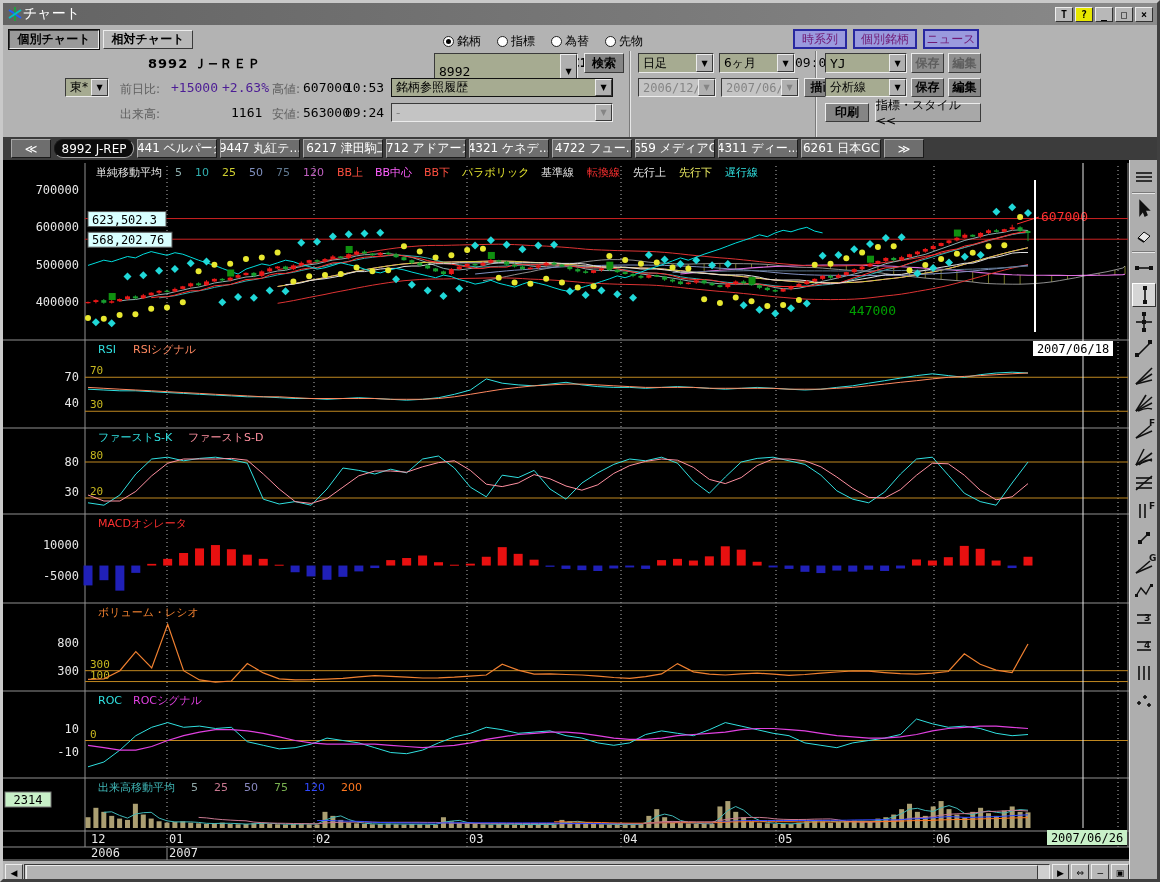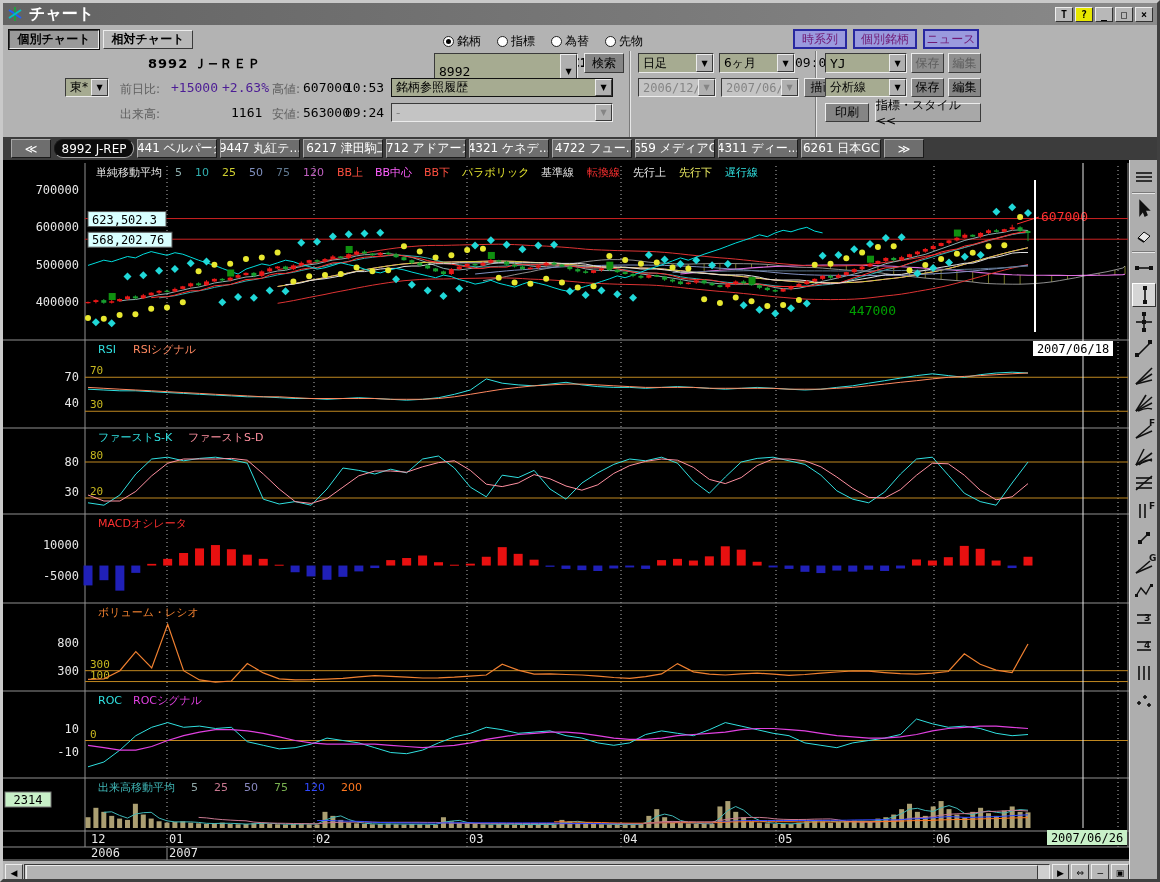--- a/index.html
+++ b/index.html
@@ -2,33 +2,33 @@
 <html><head>
 <meta charset="utf-8">
 <style>
   html,body{margin:0;padding:0;background:#555;}
   *{box-sizing:border-box;}
   .window{position:relative;width:1160px;height:882px;background:#b3b3b3;
     font-family:"DejaVu Sans",sans-serif;font-size:12px;color:#000;overflow:hidden;
     border-left:3px solid #c9c9c9;border-top:3px solid #c9c9c9;border-right:3px solid #404040;border-bottom:3px solid #404040;}
   .titlebar{position:absolute;left:0;top:0;width:1154px;height:22px;
     background:linear-gradient(90deg,#636363,#8a8a8a);display:flex;align-items:center;padding:0 4px;}
-  .titlebar .title{color:#fff;font-weight:bold;font-size:16px;margin-left:6px;flex:1;}
+  .titlebar .title{color:#fff;font-weight:normal;font-size:14px;margin-left:0;flex:1;}
   .tb-btn{width:18px;height:15px;background:#b8b8b8;border-top:1px solid #eee;border-left:1px solid #eee;
     border-right:1px solid #333;border-bottom:1px solid #333;font-size:10px;font-weight:bold;
     display:flex;align-items:center;justify-content:center;margin-left:2px;font-family:"DejaVu Sans Mono",monospace;}
   .tb-help{background:#e8e800;}
   .controls{position:absolute;left:0;top:22px;width:1154px;height:112px;background:#b3b3b3;}
   .raised{border-top:1px solid #ececec;border-left:1px solid #ececec;border-right:1px solid #3a3a3a;border-bottom:1px solid #3a3a3a;}
   .sunken{border-top:1px solid #3a3a3a;border-left:1px solid #3a3a3a;border-right:1px solid #ececec;border-bottom:1px solid #ececec;}
   .abs{position:absolute;}
   .btn{display:flex;align-items:center;justify-content:center;cursor:default;font-size:12px;}
   .btn-chart{background:#b8b8b8;font-weight:bold;}
   .btn-chart.pressed{background:#9a9a9a;border-top:1px solid #3a3a3a;border-left:1px solid #3a3a3a;border-right:1px solid #ececec;border-bottom:1px solid #ececec;outline:1px solid #111;}
-  .btn-dark{background:#858585;color:#000;}
+  .btn-dark{background:#858585;color:#000;font-weight:bold;}
   .btn-dark.disabled{color:#5e5e5e;background:#8f8f8f;}
   .btn-lav{background:#9a9ade;border:2px solid #2828a0;color:#701a75;}
   .combo{background:#a6ab91;border-top:1px solid #3a3a3a;border-left:1px solid #3a3a3a;border-right:1px solid #ececec;border-bottom:1px solid #ececec;
     display:flex;align-items:center;font-size:12px;}
   .combo .cv{flex:1;padding-left:4px;white-space:nowrap;overflow:hidden;}
   .combo .ca{width:17px;height:100%;background:#b0b0b0;border-top:1px solid #ececec;border-left:1px solid #ececec;
     border-right:1px solid #3a3a3a;border-bottom:1px solid #3a3a3a;display:flex;align-items:center;justify-content:center;font-size:8px;}
   .combo.dis{background:#c4c4c4;color:#858585;}
   .combo.dis .ca{color:#858585;}
   .lbl{color:#5f5f5f;font-size:12px;white-space:nowrap;margin-left:7px;}

